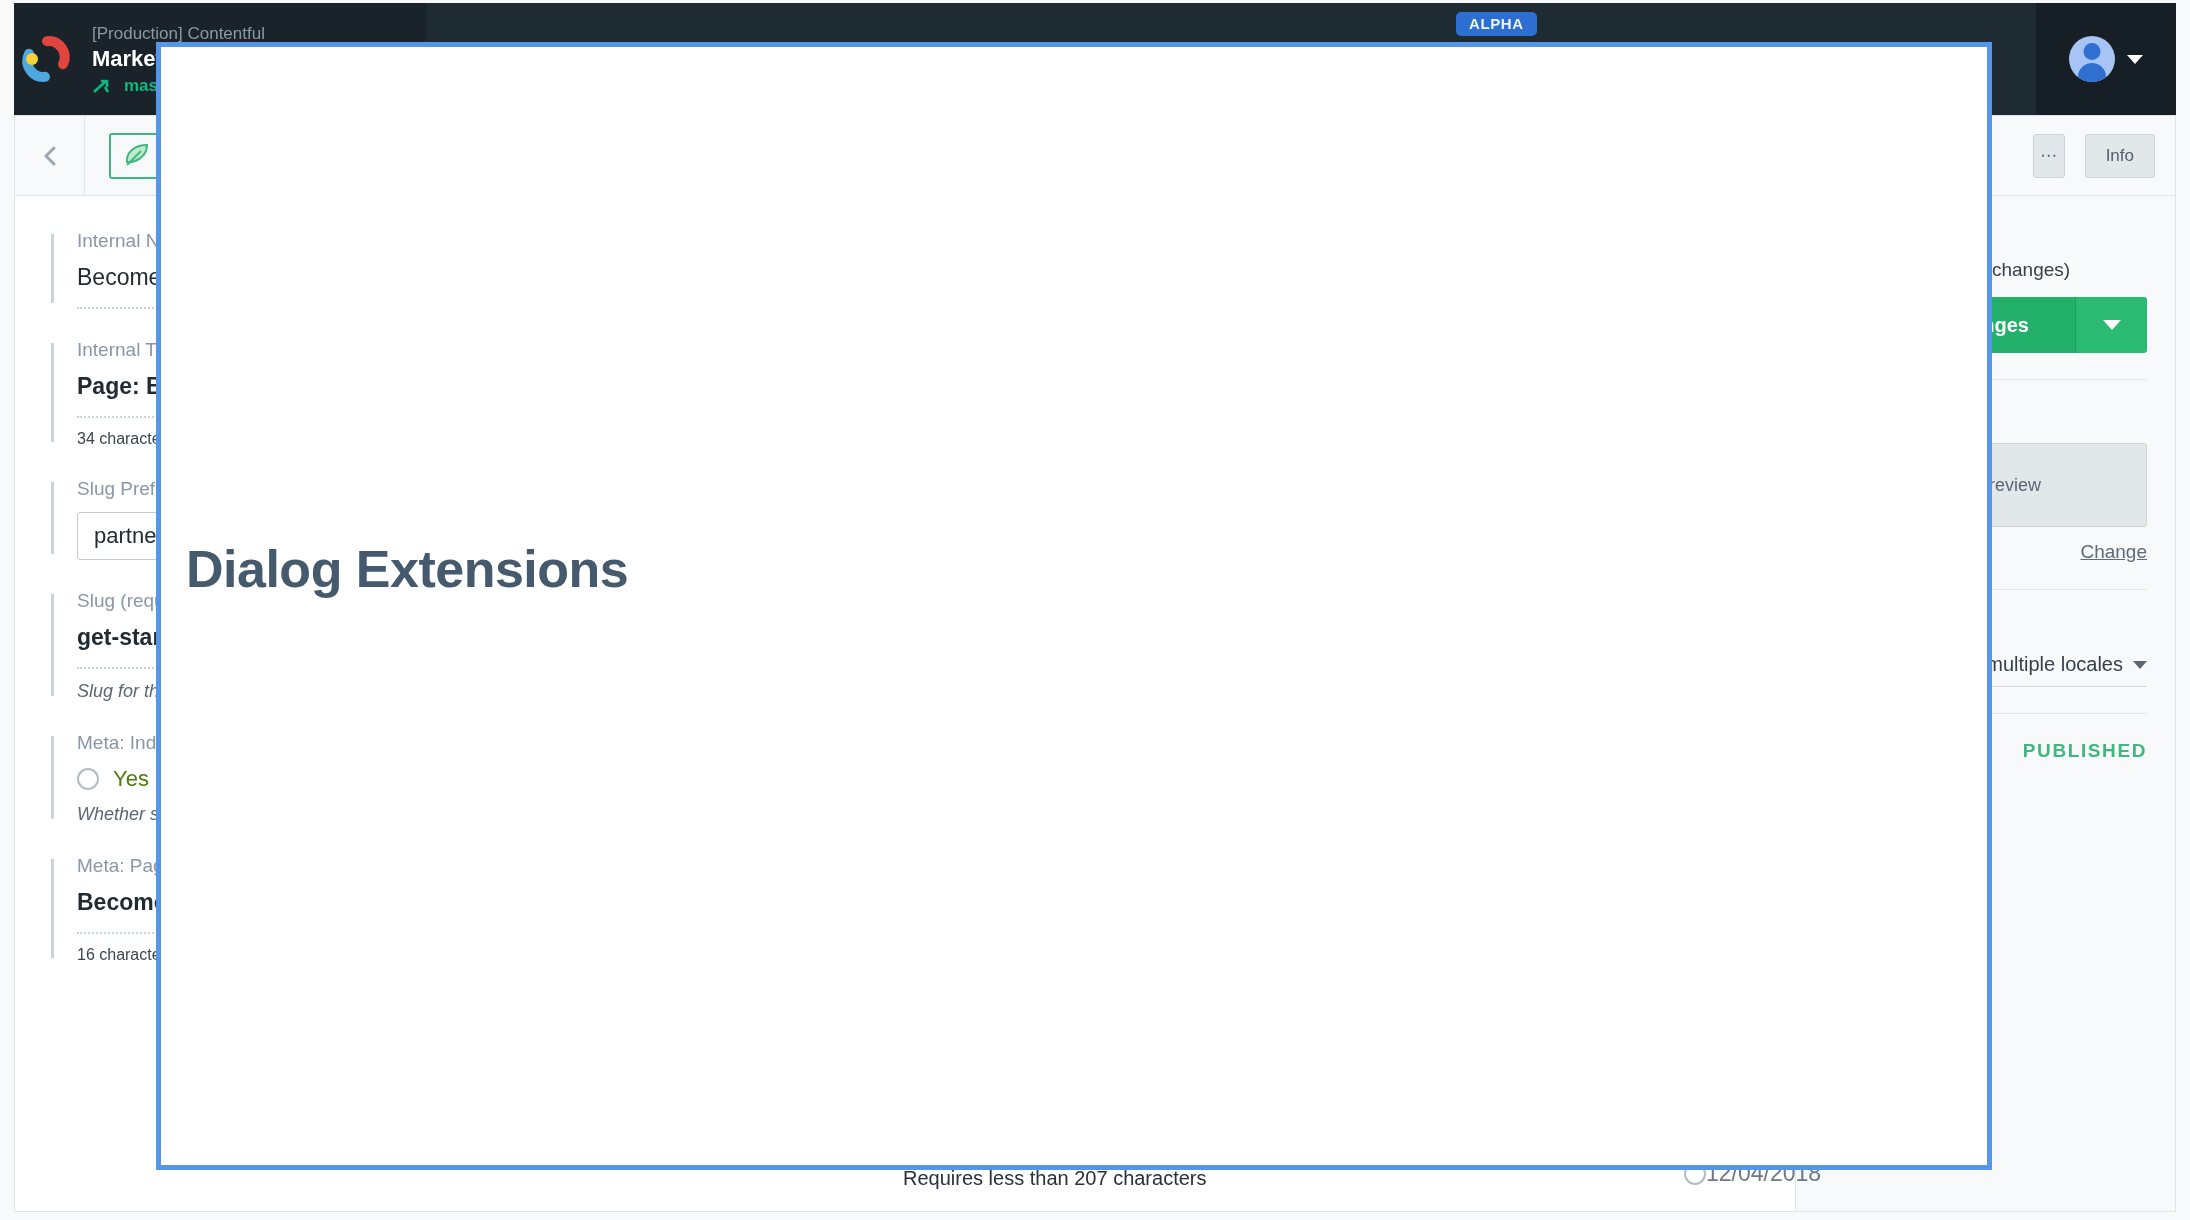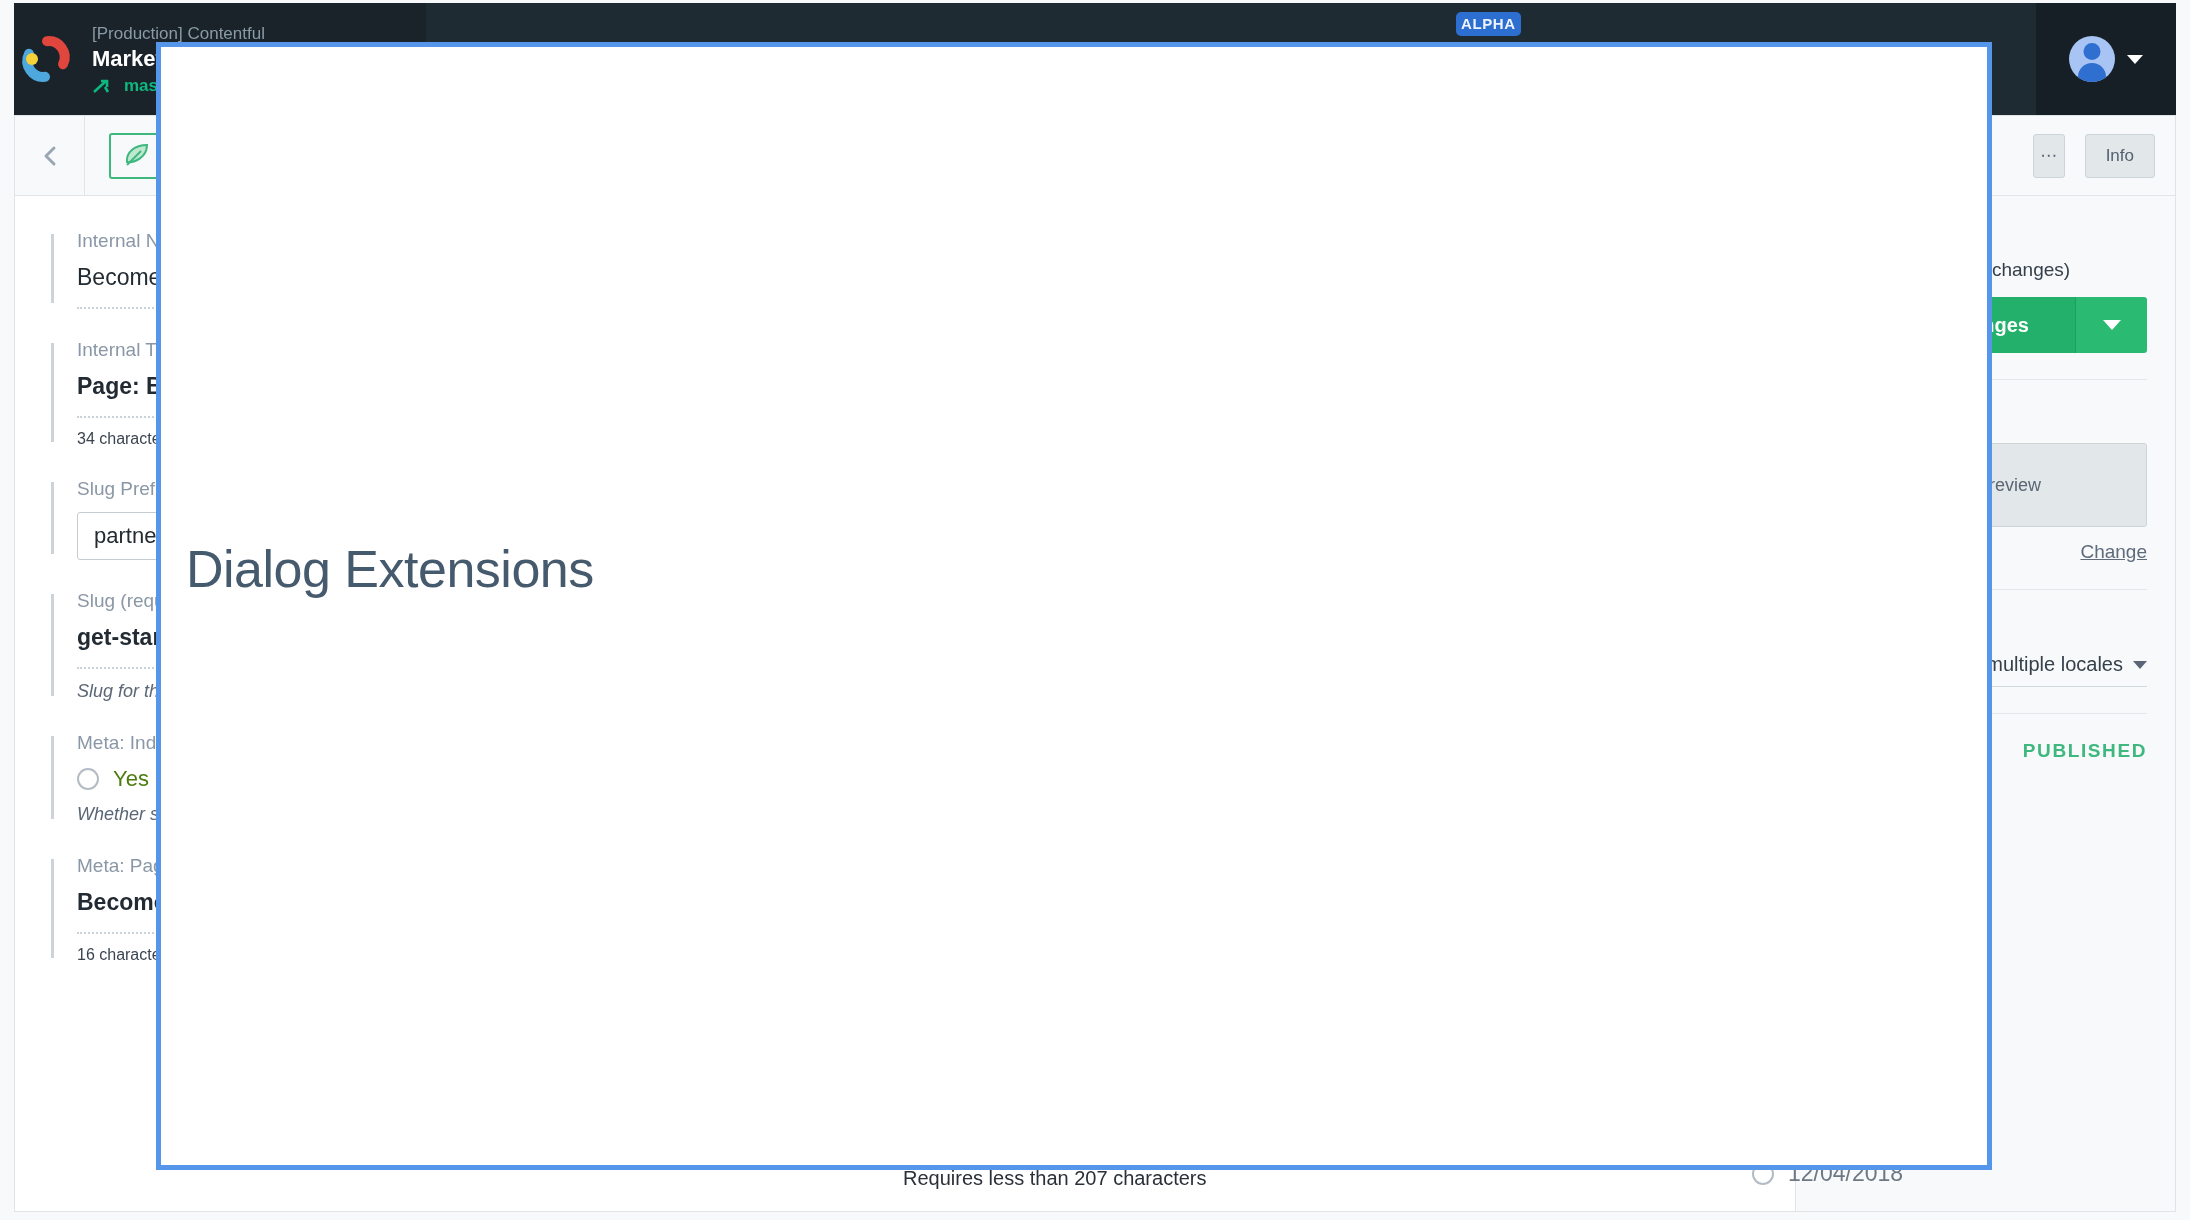--- a/index.html
+++ b/index.html
@@ -29,21 +29,21 @@
   .brand-env { display: flex; align-items: center; margin-top: 3px; }
   .branch-icon { width: 22px; height: 18px; flex: 0 0 22px; }
   .brand-env-name { font-size: 17px; color: #0eb87f; font-weight: bold; margin-left: 10px; white-space: nowrap; }
 
   .nav-links { flex: 1 1 auto; display: flex; align-items: center; padding-left: 40px; gap: 52px; position: relative; }
   .nav-link { color: #c3cfd5; font-size: 17px; display: flex; flex-direction: column; align-items: center; gap: 5px; }
   .nav-link .nv-ico { width: 22px; height: 22px; opacity: .85; }
   .alpha-badge {
     position: absolute; left: 1030px; top: 9px;
     background: #2c6fd1; color: #eef4fc; font-size: 15px; font-weight: bold;
-    letter-spacing: .6px; padding: 3px 5px 4px; border-radius: 5px; text-align: center;
+    letter-spacing: .6px; padding: 3px 13px 4px; border-radius: 5px; text-align: center;
   }
 
   .nav-account {
     width: 140px; flex: 0 0 140px; background: #161f25;
     display: flex; align-items: center; justify-content: center; gap: 12px;
   }
   .avatar {
     width: 46px; height: 46px; border-radius: 50%;
     background: #a7c4f4; position: relative; overflow: hidden;
   }
@@ -154,21 +154,21 @@
     text-align: right; color: #3eb87f; font-size: 19px; font-weight: bold; letter-spacing: 1.6px;
   }
 
   
   .modal {
     position: absolute; left: 156px; top: 42px; width: 1836px; height: 1128px;
     background: #ffffff; border: 5px solid #5596ea; z-index: 40;
   }
   .modal-h1 {
     position: absolute; left: 25px; top: 492px;
-    font-size: 52px; font-weight: normal; color: #465a6e; letter-spacing: -.5px;
+    font-size: 52px; font-weight: bold; color: #465a6e; letter-spacing: -.5px;
   }
   .modal-p {
     position: absolute; left: 25px; top: 600px;
     font-size: 48px; color: #5b6c7e; letter-spacing: -.4px; white-space: nowrap;
   }
 </style>
 </head>
 <body>
 
 <div id="app">
@@ -329,21 +329,21 @@
           </div>
         </div>
 
         <div class="published-tag">PUBLISHED</div>
       </div>
     </div>
   </div>
 
   <div style="position:absolute; left:903px; top:1167px; font-size:20px; color:#2a3039; z-index:30;">Requires less than 207 characters</div>
 
-  <div style="position:absolute; left:1752px; top:1160px; display:flex; align-items:center; gap:14px; z-index:30;">
+  <div style="position:absolute; left:1684px; top:1160px; display:flex; align-items:center; z-index:30;">
     <span style="width:22px;height:22px;border-radius:50%;border:2px solid #b3bcc4;background:#fff;"></span>
     <span style="font-size:23px;color:#6d7884;">12/04/2018</span>
   </div>
 
   <div class="modal">
     <div class="modal-h1">Dialog Extensions</div>
   </div>
 
 </div>
 

